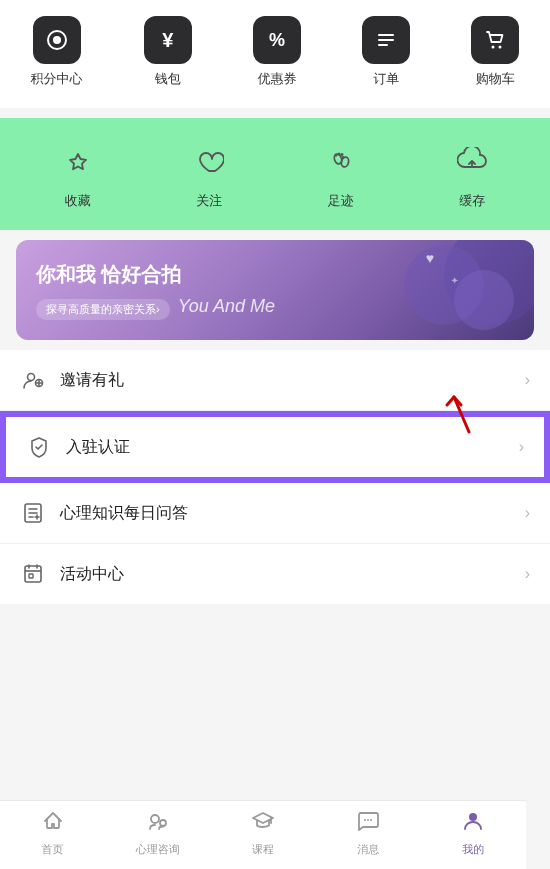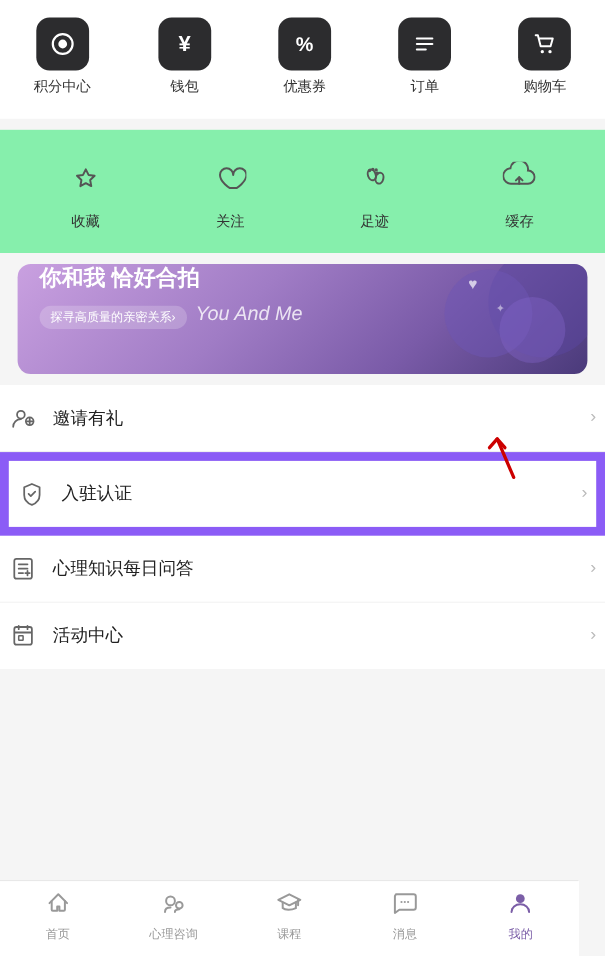--- a/index.html
+++ b/index.html
@@ -63,20 +63,21 @@
     .banner-section {
       margin: 0 16px 10px;
     }
     .banner {
       border-radius: 12px;
       overflow: hidden;
       height: 100px;
       background: linear-gradient(135deg, #c9a0e0 0%, #a07cc5 40%, #7a5ba8 70%, #4a3a7a 100%);
       position: relative;
       display: flex;
+      align-items: center;
       padding: 0 20px;
     }
     .banner-text-main {
       font-size: 20px;
       font-weight: bold;
       color: #fff;
       line-height: 1.3;
     }
     .banner-sub {
       display: inline-flex;
@@ -102,32 +103,32 @@
     }
 
     
     .menu-section {
       background: #fff;
       margin-bottom: 10px;
     }
     .menu-item {
       display: flex;
       align-items: center;
-      padding: 17px 8px;
+      padding: 17px 20px;
       border-bottom: 1px solid #f0f0f0;
       cursor: pointer;
       position: relative;
       background: #fff;
       justify-content: flex-end;
     }
     .menu-item:last-child {
       border-bottom: none;
     }
     .menu-item.highlighted {
-      border: 8px solid #8b5cf6;
+      border: 6px solid #8b5cf6;
       margin: 0 0;
       z-index: 1;
     }
     .menu-icon {
       width: 26px;
       height: 26px;
       margin-right: 14px;
       display: flex;
       align-items: center;
       justify-content: center;

